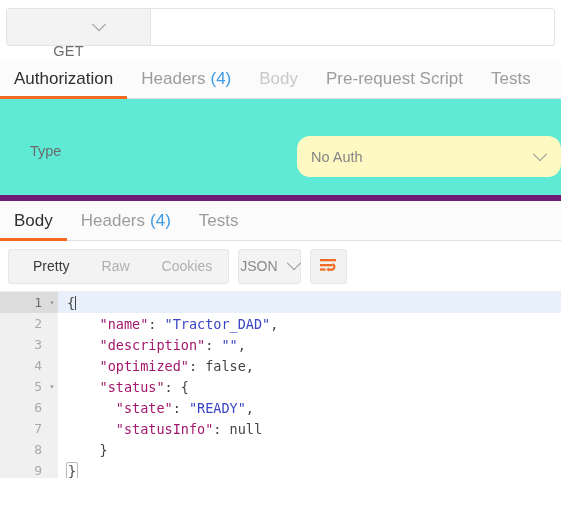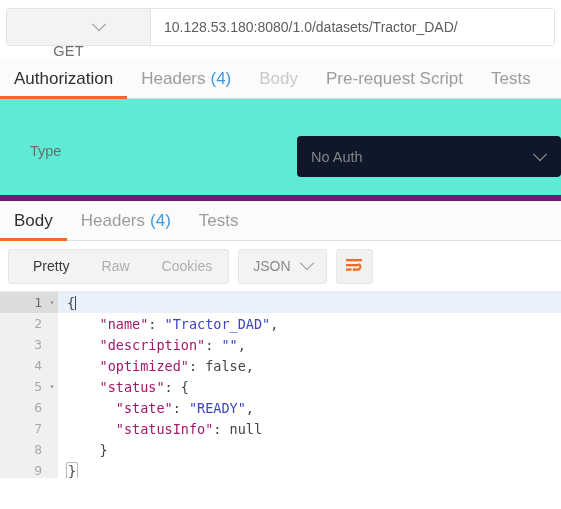--- a/index.html
+++ b/index.html
@@ -109,22 +109,22 @@
     top: 44px;
     font-size: 14.5px;
     color: #6b6b6b;
   }
   .auth-select {
     position: absolute;
     left: 297px;
     top: 136px;
     width: 264px;
     height: 41px;
-    background: #0f172a;
-    border-radius: 4px;
+    background: #fef9c3;
+    border-radius: 13px;
     display: flex;
     align-items: center;
     box-sizing: border-box;
     padding: 0 16px 0 14px;
     cursor: pointer;
   }
   .auth-select .val {
     flex: 1;
     font-size: 14.5px;
     color: #858585;
@@ -155,21 +155,21 @@
     color: #b0b0b0;
     line-height: 33px;
     cursor: pointer;
   }
   .seg .opt.active { color: #3a3a3a; }
   .fmt {
     display: flex;
     align-items: center;
     gap: 11px;
     height: 35px;
-    padding: 0 14px;
+    padding: 0 1px;
     background: #f3f3f3;
     border: 1px solid #e6e6e6;
     border-radius: 3px;
     box-sizing: border-box;
     cursor: pointer;
   }
   .fmt .val { font-size: 14px; color: #8a8a8a; }
   .wrapbtn {
     width: 37px;
     height: 35px;
@@ -259,21 +259,20 @@
   }
 </style>
 </head>
 <body>
 
 <div class="url-bar">
   <div class="method-box">
     <span class="method-label">GET</span>
     <span class="chev"></span>
   </div>
-  <div class="url-input">10.128.53.180:8080/1.0/datasets/Tractor_DAD/</div>
 </div>
 
 <div class="tabrow req" id="request-tabs">
     <div class="tab active">
       <span>Authorization</span>
     </div>
     <div class="tab">
       <span>Headers</span>
       <span class="count">(4)</span>
     </div>

